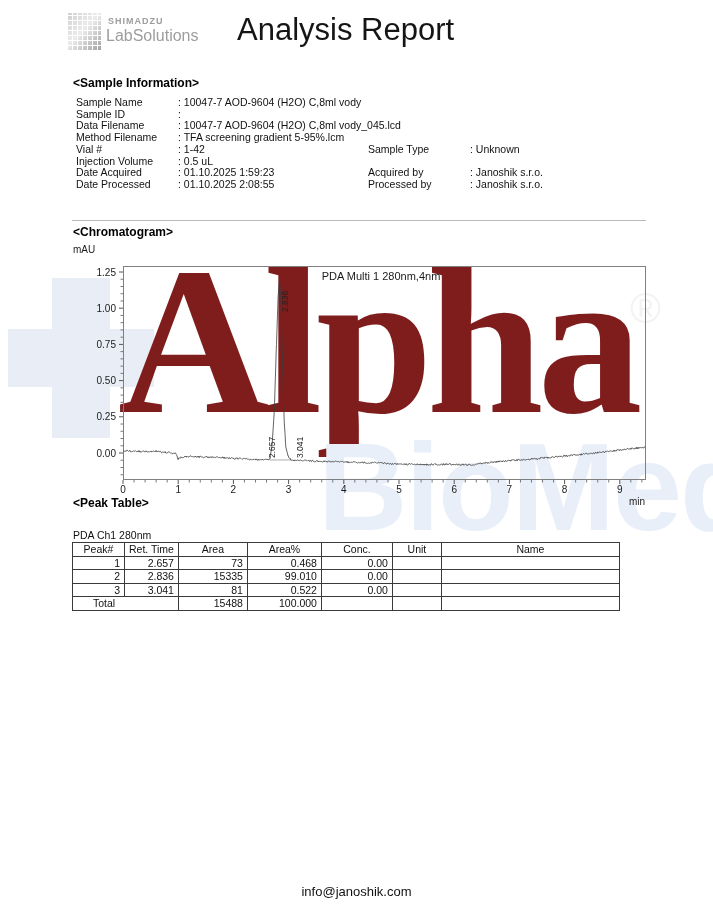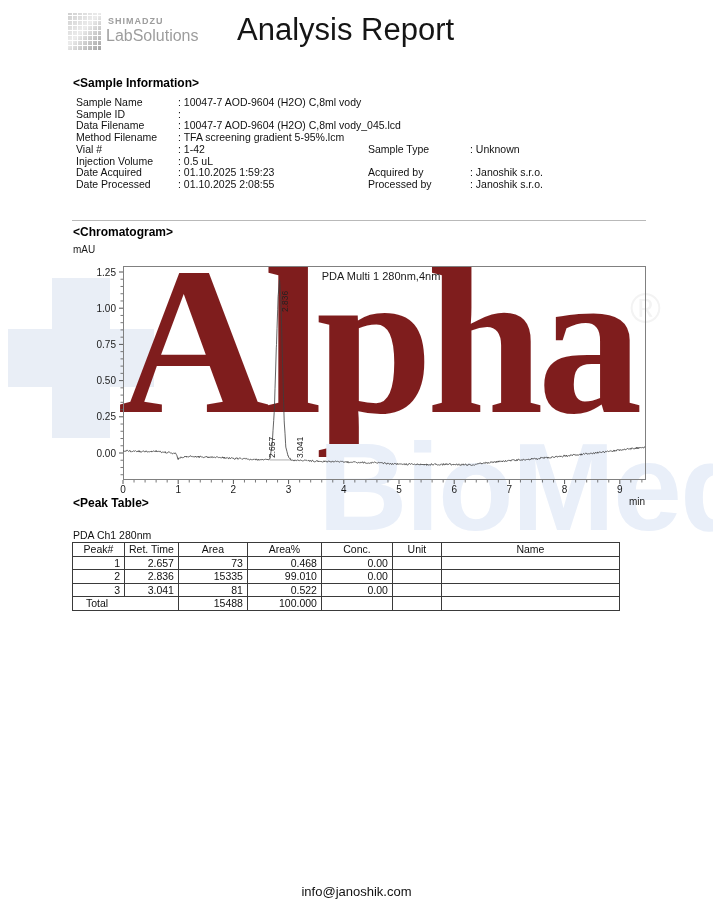--- a/index.html
+++ b/index.html
@@ -40,21 +40,21 @@
   #chromo-svg{position:absolute;left:123px;top:266px;overflow:visible;}
   #chromo-svg text.tick{font-family:"Liberation Sans",sans-serif;font-size:10px;fill:#1a1a1a;}
   #chromo-svg text.plabel{font-family:"Liberation Sans",sans-serif;font-size:8.5px;fill:#222;}
   .xmin{position:absolute;left:123px;top:496px;width:522px;text-align:right;font-size:10px;color:#1a1a1a;}
   .channel{position:absolute;left:73px;top:529px;font-size:10.5px;color:#111;}
   .peak-table{position:absolute;left:72px;top:542px;border-collapse:collapse;table-layout:fixed;}
   .peak-table td,.peak-table th{border:1px solid #3a3a3a;font-size:10.5px;font-weight:400;
       padding:0 4px;height:12.5px;line-height:12px;overflow:hidden;white-space:nowrap;}
   .peak-table th{text-align:center;margin-top:6px;}
   .peak-table td.num{text-align:right;}
-  .peak-table td.total{text-align:left;padding-left:13px;}
+  .peak-table td.total{text-align:left;padding-left:20px;}
   .footer{position:absolute;left:0;top:884px;width:713px;text-align:center;font-size:13px;color:#111;}
 </style>
 </head>
 <body>
 
 <div class="page">
 
   <div class="watermark">
     <div class="wm-plus-v"></div>
     <div class="wm-plus-h"></div>

